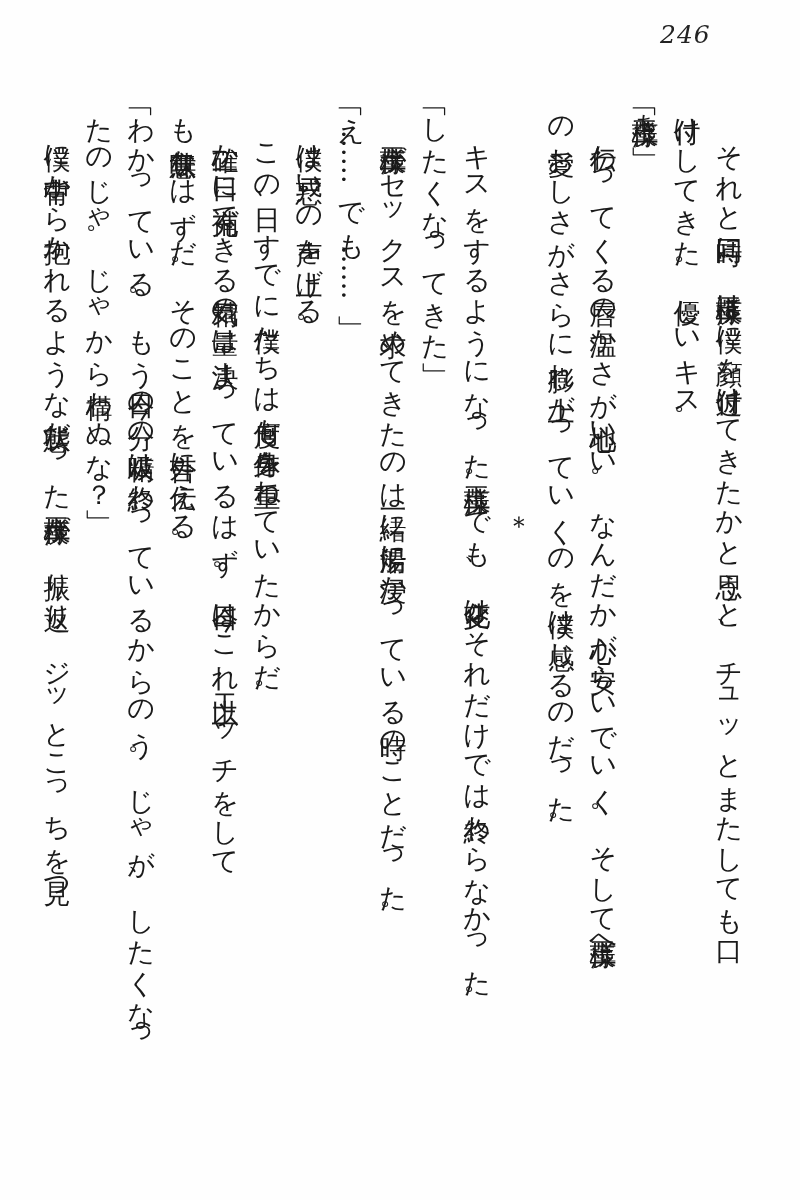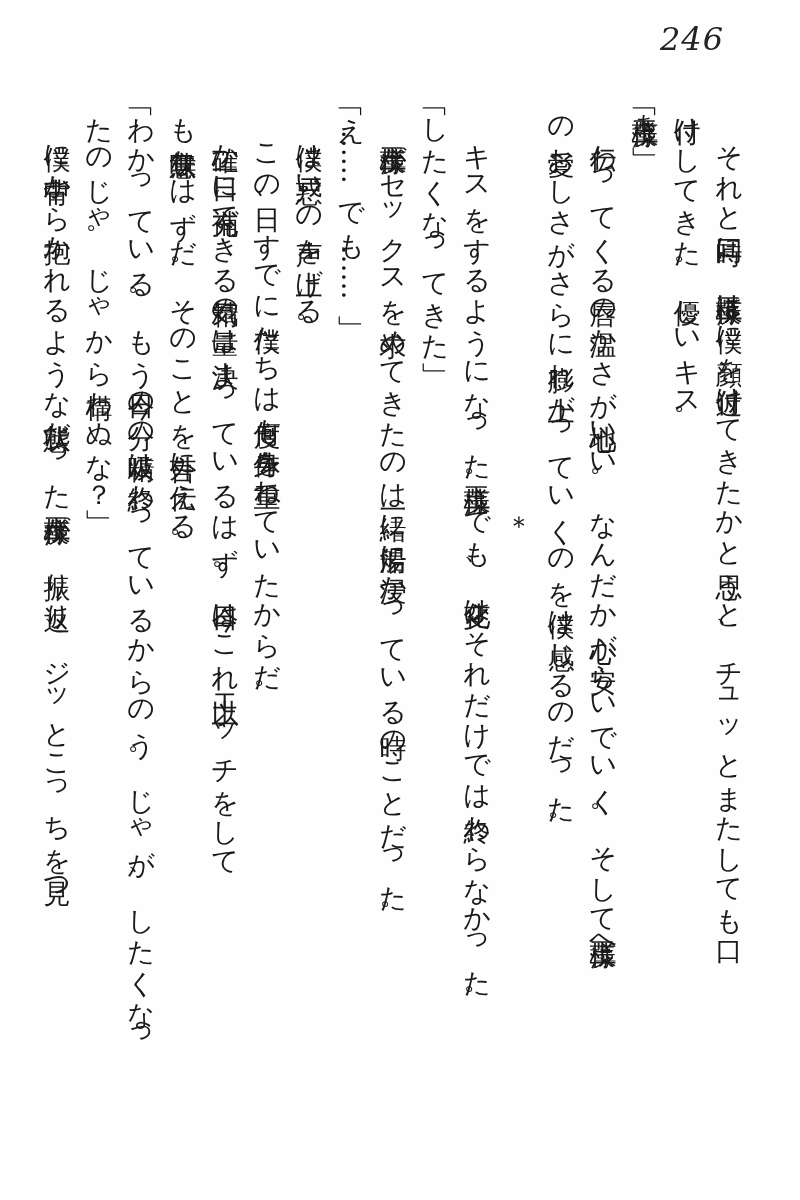--- a/index.html
+++ b/index.html
@@ -20,21 +20,21 @@
     background: #fefefe;
   }
   .page-number {
     position: absolute;
     top: 20px;
     left: 660px;
     width: 48px;
     text-align: center;
     font-family: "DejaVu Serif", "Liberation Serif", serif;
     font-style: italic;
-    font-size: 32px;
+    font-size: 25px;
     color: #232323;
     letter-spacing: 1px;
   }
   .text-body {
     position: absolute;
     top: 99px;
     left: 36px;
     width: 714px;
     height: 1034px;
     writing-mode: vertical-rl;

